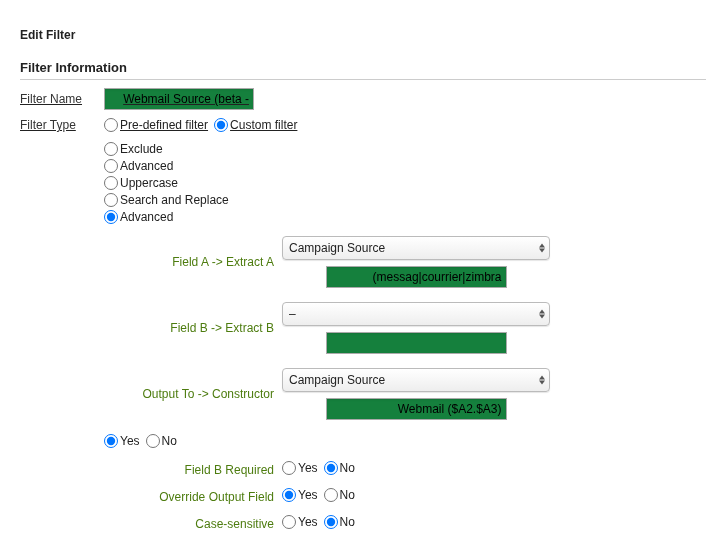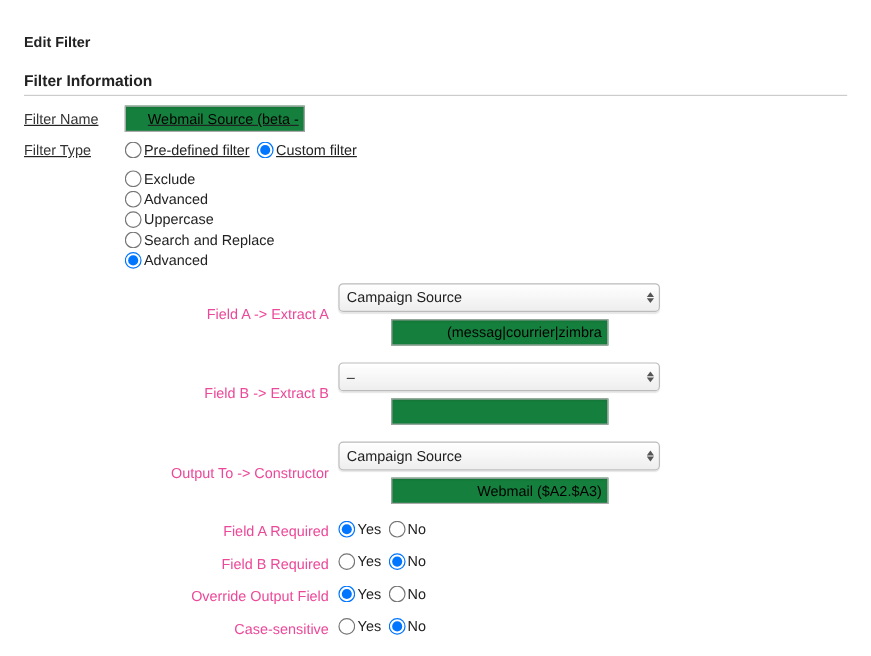--- a/index.html
+++ b/index.html
@@ -82,21 +82,21 @@
   .adv-row {
     display: flex;
     align-items: center;
     margin-bottom: 14px;
   }
   .adv-label {
     width: 170px;
     text-align: right;
     padding-right: 8px;
     font-size: 12px;
-    color: #ec4899;
+    color: #4d7c0f;
     flex-shrink: 0;
   }
   .adv-control {
     display: flex;
     align-items: center;
     gap: 6px;
     flex-direction: column;
   }
   .select {
     width: 240px;
@@ -229,21 +229,20 @@
           <span class="caret">
               <span class="caret-up"></span>
               <span class="caret-down"></span>
             </span>
         </div>
         <input type="text" class="text-input adv-input" value="Webmail ($A2.$A3)" style="">
       </div>
     </div>
 
     <div class="yn-row">
-      <div class="adv-label">Field A Required</div>
       <div class="yn-controls">
         <label class="radio-item">
           <input type="radio" name="fareq" checked="" style="">
           <span>Yes</span>
         </label>
         <label class="radio-item">
           <input type="radio" name="fareq" style="">
           <span>No</span>
         </label>
       </div>

